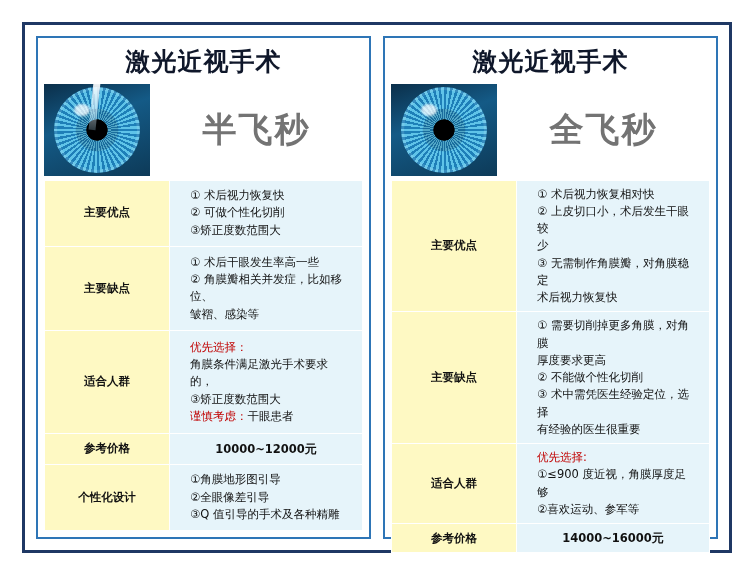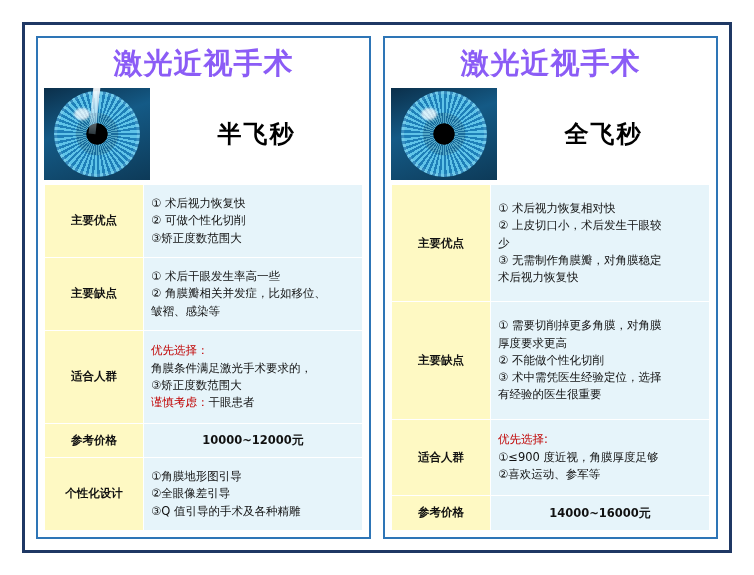--- a/index.html
+++ b/index.html
@@ -43,23 +43,23 @@
     position: relative;
     flex: 1 1 0;
     background: #ffffff;
     border: 2px solid #2e75b6;
     box-sizing: border-box;
     display: flex;
     flex-direction: column;
   }
   .panel-title {
     text-align: center;
-    color: #8b5cf6;
-    font-weight: bold;
-    font-size: 29px;
+    color: #0f172a;
+    font-weight: bold;
+    font-size: 25px;
     letter-spacing: 1px;
     padding: 10px 0 6px 0;
     line-height: 1.1;
     white-space: nowrap;
   }
   .hero {
     display: flex;
     align-items: stretch;
     height: 92px;
     margin: 2px 6px 4px 6px;
@@ -115,36 +115,36 @@
     height: 48px;
     background: linear-gradient(to bottom, rgba(255,255,255,0.95), rgba(180,230,255,0.25));
     transform: rotate(6deg);
   }
   .hero-label {
     flex: 1 1 auto;
     display: flex;
     align-items: center;
     justify-content: center;
     background: #ffffff;
-    font-size: 24px;
-    font-weight: bold;
-    color: #000000;
+    font-size: 34px;
+    font-weight: bold;
+    color: #737373;
     letter-spacing: 2px;
   }
   table.spec {
     margin: 0 6px 6px 6px;
     border-collapse: collapse;
     width: calc(100% - 12px);
     table-layout: fixed;
     flex: 1 1 auto;
   }
   table.spec td {
     border: 1px solid #ffffff;
     vertical-align: middle;
-    padding: 5px 7px;
+    padding: 5px 20px;
     font-size: 11.5px;
     line-height: 1.5;
     color: #111111;
   }
   td.label {
     width: 84px;
     background: #fef9c3;
     text-align: center;
     font-weight: bold;
     font-size: 12.5px;

